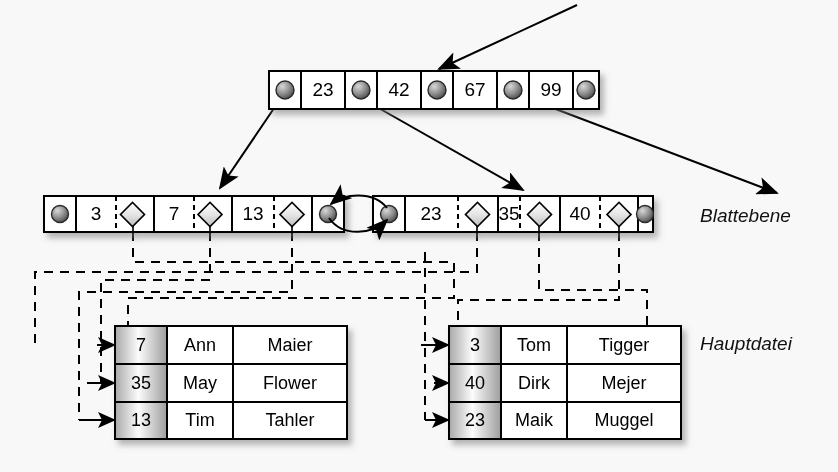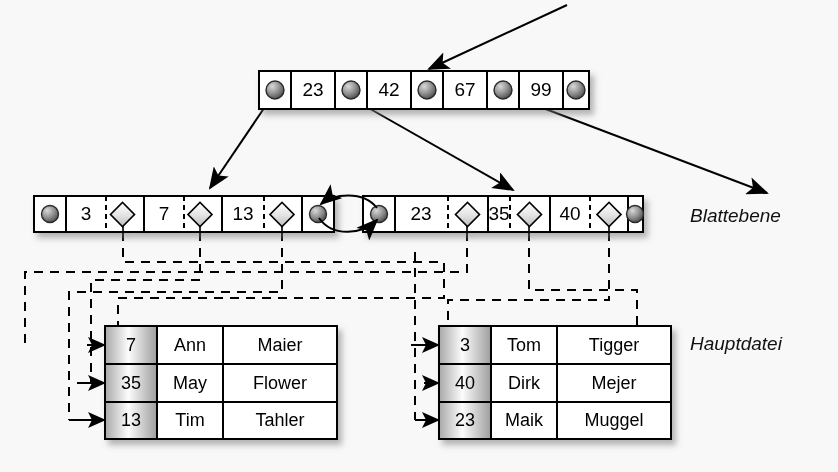--- a/index.html
+++ b/index.html
@@ -3,21 +3,21 @@
 <meta charset="utf-8">
 <style>
   html,body{margin:0;padding:0;}
   body{
     width:838px;height:472px;
     background:#f8f8f8;
     font-family:"Liberation Sans", sans-serif;
     overflow:hidden;
     position:relative;
   }
-  #stage{position:absolute;left:1px;top:0;width:678px;height:472px;}
+  #stage{position:absolute;left:11px;top:0;width:678px;height:472px;}
   svg{display:block;}
   .lbl{
     font-style:italic;
     font-size:19px;
     fill:#111;
     font-family:"Liberation Sans", sans-serif;
   }
   .celltxt{
     font-size:19px;
     fill:#000;

